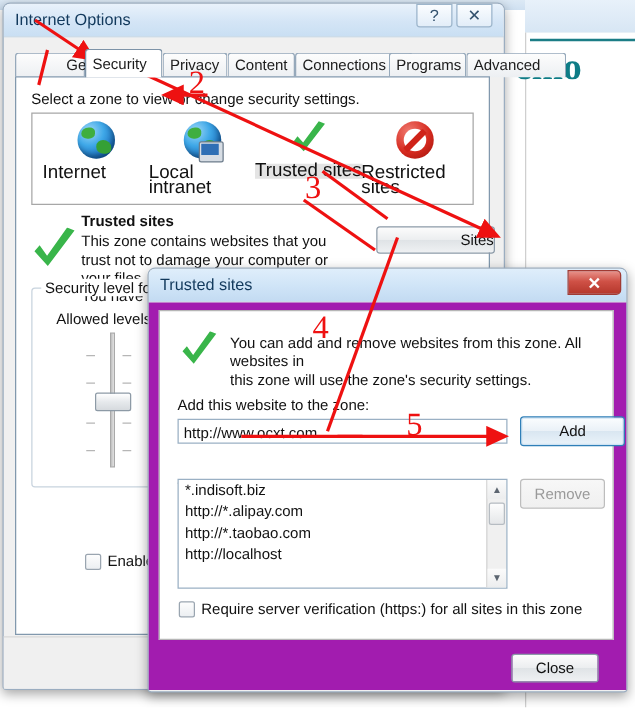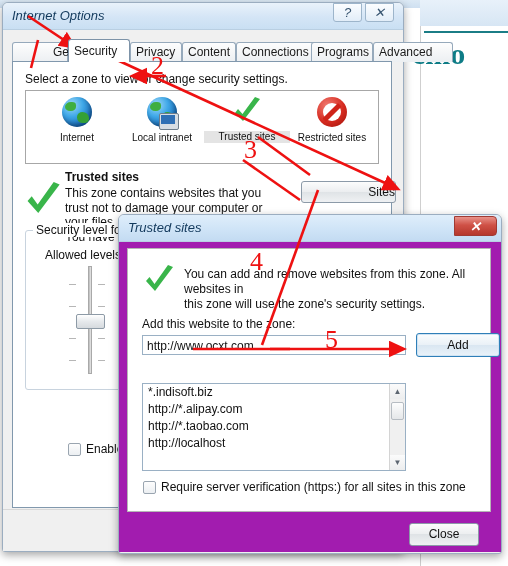--- a/index.html
+++ b/index.html
@@ -52,21 +52,20 @@
     border: 1px solid #9badc0;
     border-radius: 6px 6px 3px 3px;
     box-shadow: 0 3px 9px rgba(0,0,0,0.35);
   }
   .win-title {
     height: 26px;
     background: linear-gradient(#e9f2fb, #d4e5f6 55%, #c9dff3);
     border-radius: 5px 5px 0 0;
     border-bottom: 1px solid #b9cfe2;
     position: relative;
-    font-style: italic;
   }
   .win-title-text {
     position: absolute; left: 9px; top: 5px;
     font-size: 13px; color: #12395c;
     font-family: "Liberation Sans", sans-serif;
     white-space: nowrap;
   }
   .win-body { position: relative; }
 
   .ttlbtn {
@@ -133,22 +132,22 @@
     position: absolute; left: 12px; top: 10px;
     font-size: 12px; color: #111111; white-space: nowrap;
   }
   .zone-box {
     position: absolute; left: 12px; top: 28px;
     width: 354px; height: 74px;
     border: 1px solid #a7a7a7; background: #ffffff;
     box-sizing: border-box;
   }
   .zone {
-    position: absolute; top: 5px; width: 86px; text-align: center;
-    font-size: 10px; color: #111; line-height: 12px;
+    position: absolute; top: 5px; width: 86px; text-align: left;
+    font-size: 15px; color: #111; line-height: 12px;
   }
   .zone .zlabel { display: block; margin-top: 3px; }
   .zone.selected .zlabel { background: #e4e4e4; }
 
   .ico { width: 32px; height: 32px; margin: 0 auto; position: relative; }
   .globe {
     width: 30px; height: 30px; border-radius: 50%;
     background: radial-gradient(circle at 32% 27%, #9fd8f7 0%, #3fa8e8 38%, #1464b4 78%, #0b4a8c 100%);
     position: relative; overflow: hidden;
     box-shadow: inset -2px -3px 4px rgba(0,0,0,0.3);
@@ -522,20 +521,21 @@
           <div class="ts-list-item">http://*.alipay.com</div>
           <div class="ts-list-item">http://*.taobao.com</div>
           <div class="ts-list-item">http://localhost</div>
           <div class="ts-scroll">
             <div class="sc-arrow up">▲</div>
             <div class="sc-thumb"></div>
             <div class="sc-arrow down">▼</div>
           </div>
         </div>
 
+        <div class="ts-remove-btn">Remove</div>
 
         <div class="chk ts-require-chk"></div>
         <div class="ts-require-lbl">Require server verification (https:) for all sites in this zone</div>
       </div>
 
       <div class="ts-close-btn">Close</div>
     </div>
   </div>
 
   <svg id="annotations" viewBox="0 0 508 566" width="508" height="566">

